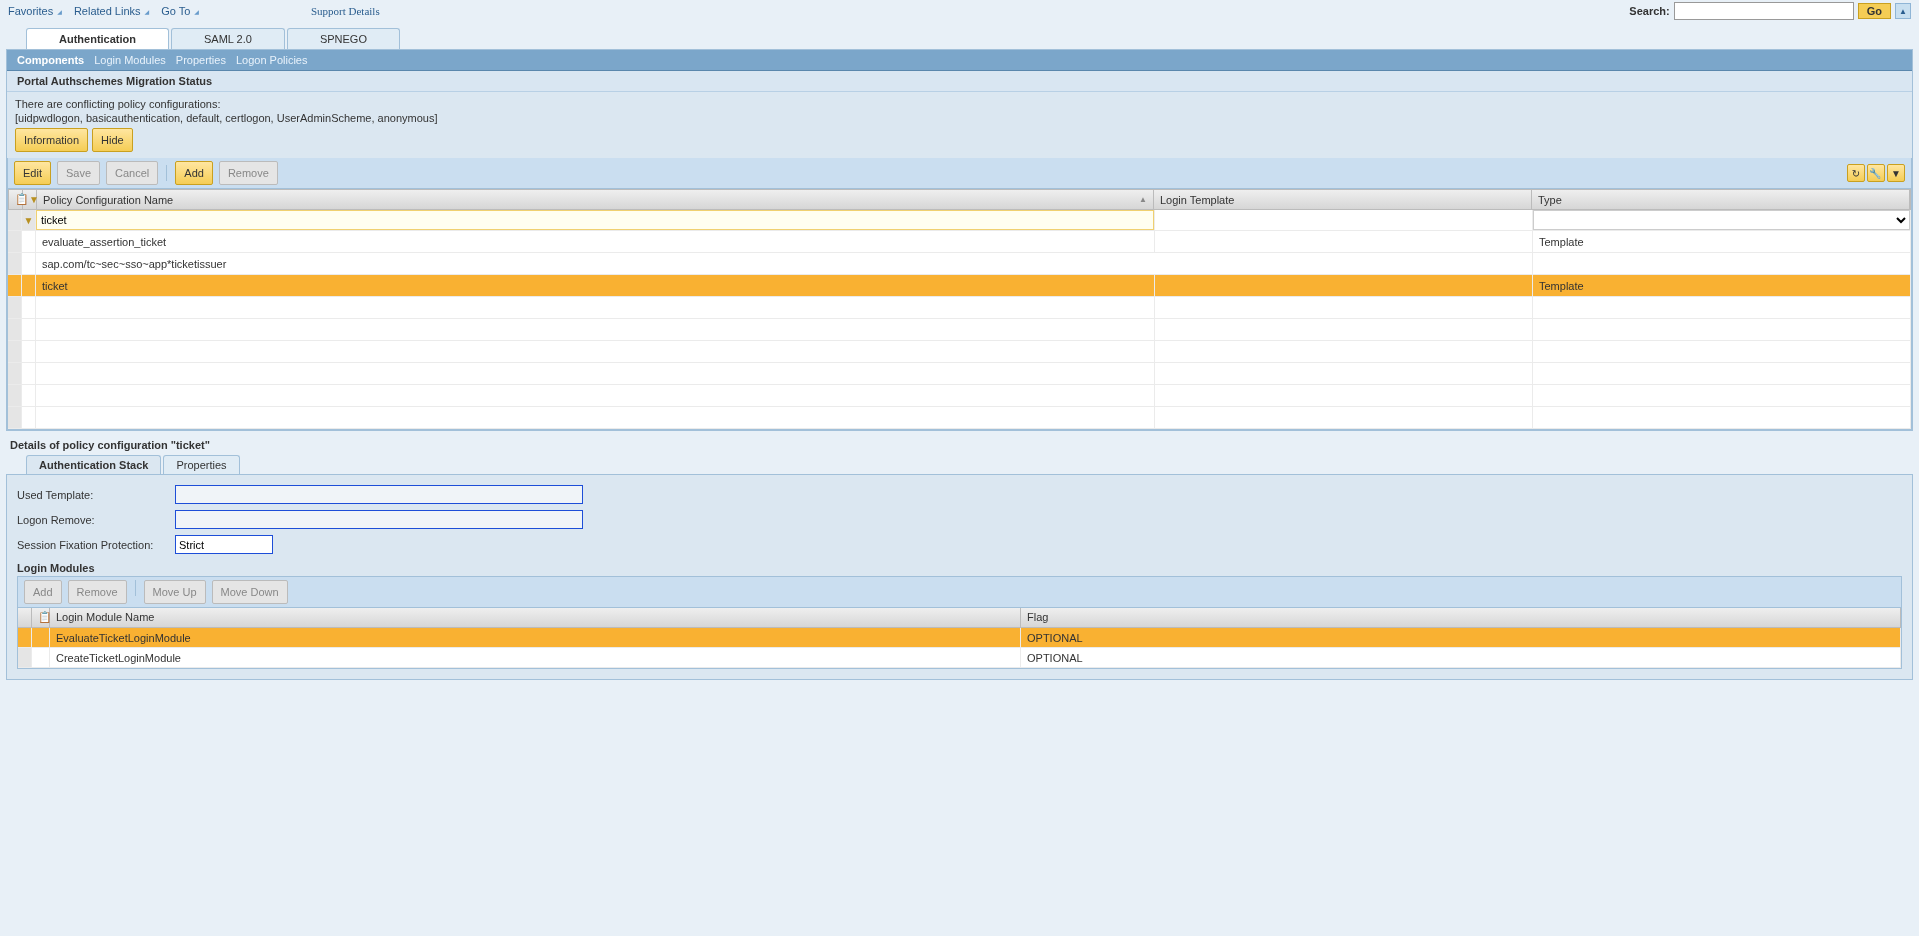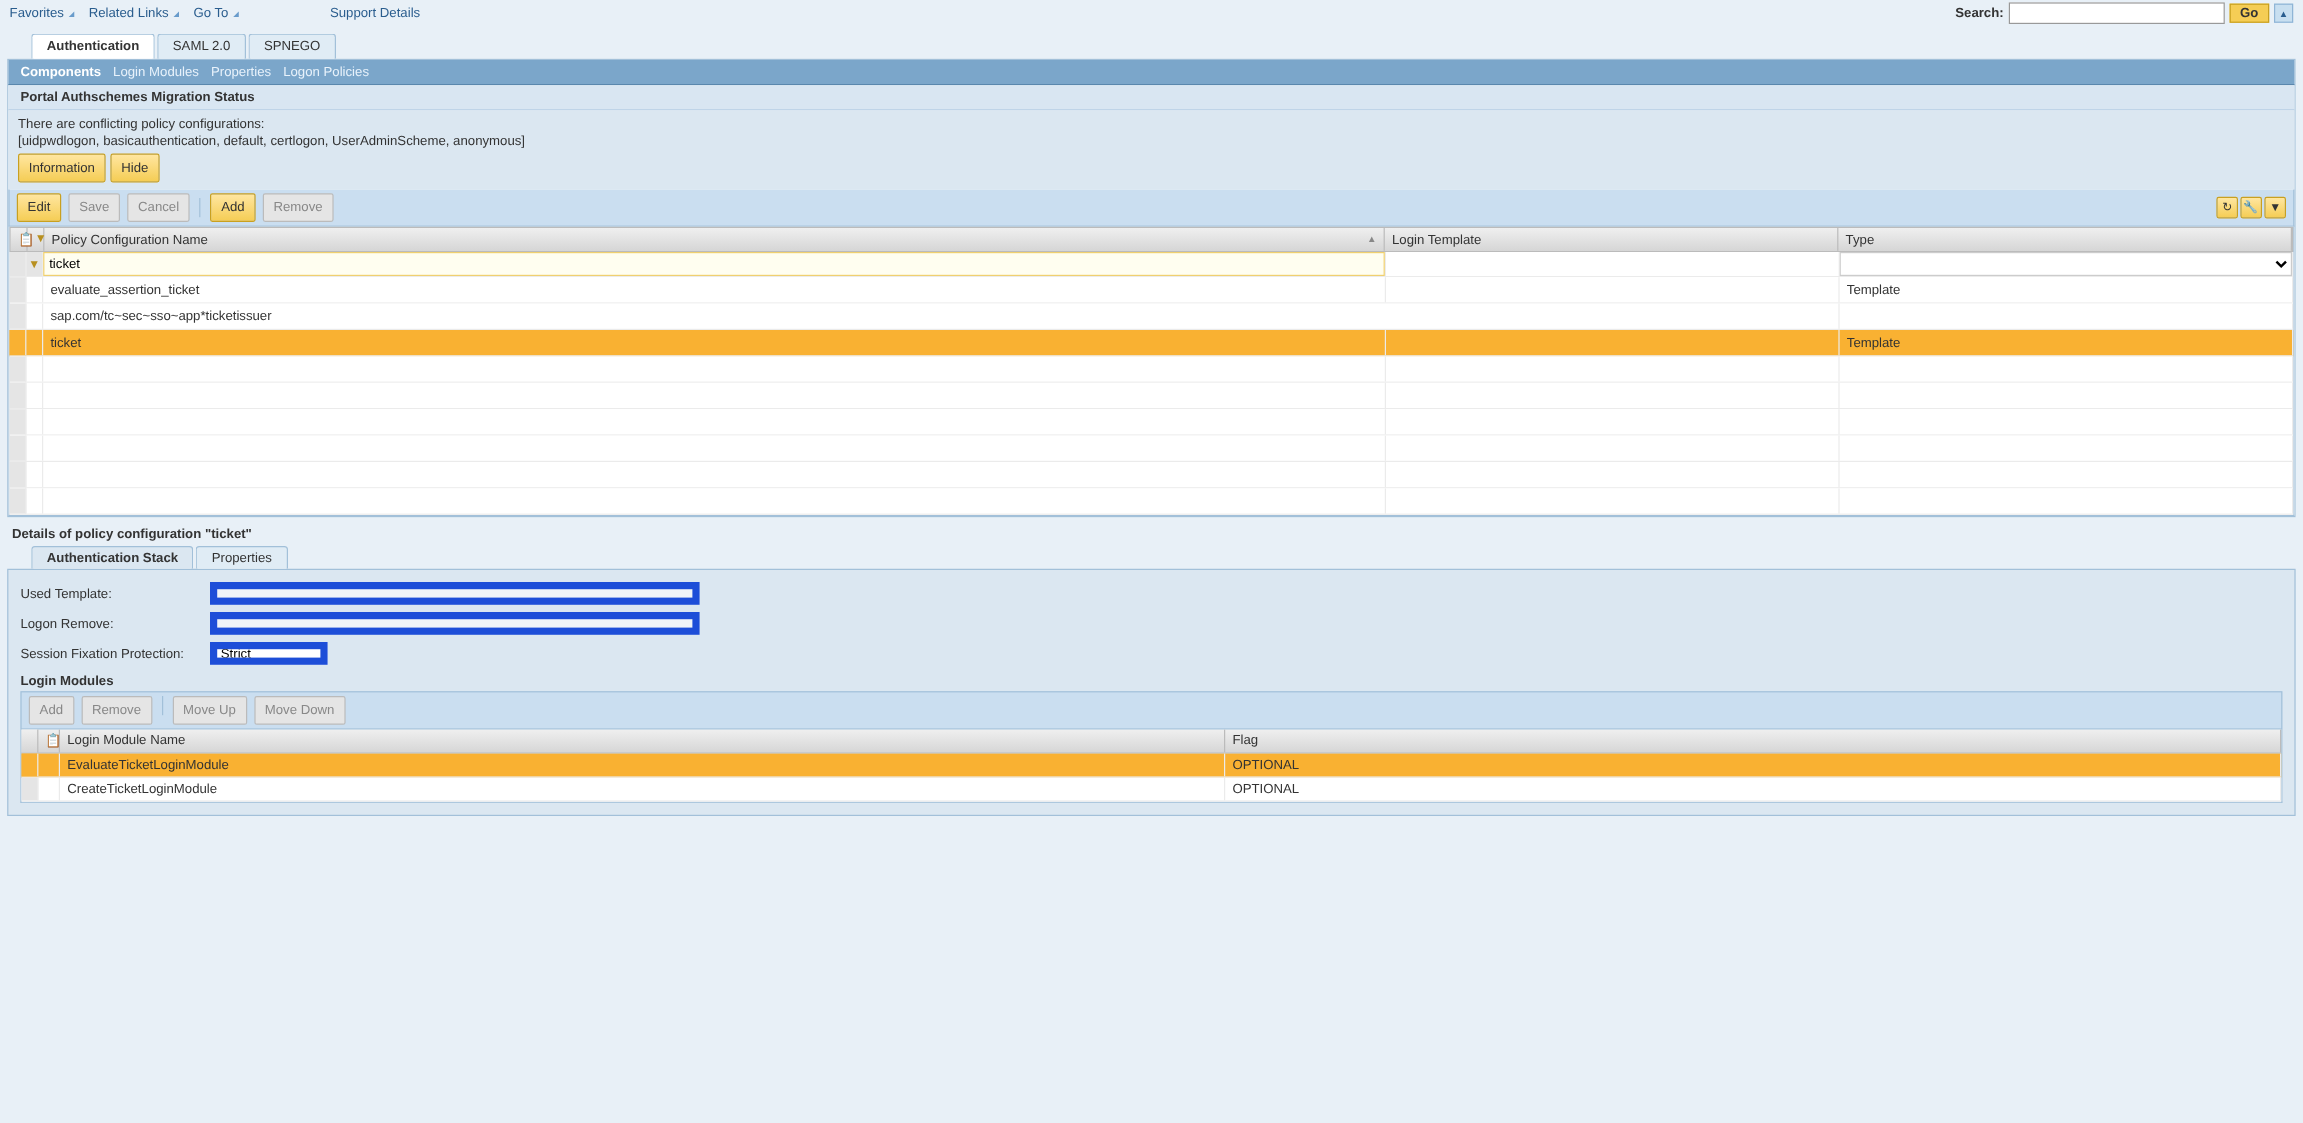--- a/index.html
+++ b/index.html
@@ -1,30 +1,30 @@
 <!DOCTYPE html>
 <html><head>
 <meta charset="utf-8">
 <style>
 *{box-sizing:border-box;margin:0;padding:0;font-family:Arial,Tahoma,sans-serif;font-size:11px;}
 body{background:#e8f0f7;color:#333;}
 .topbar{display:flex;justify-content:space-between;align-items:center;padding:2px 8px;background:#e8f0f7;}
 .topbar-left{display:flex;gap:12px;align-items:center;}
 .menu-item{color:#2a5d8e;cursor:pointer;display:flex;align-items:center;gap:2px;}
 .menu-item::after{content:'◢';font-size:6px;color:#689bcb;margin-left:2px;}
-.support-link{color:#2a5d8e;margin-left:64px;cursor:pointer;}
+.support-link{color:#2a5d8e;margin-left:100px;cursor:pointer;font-family:Liberation Serif, serif;}
 .topbar-right{display:flex;align-items:center;gap:4px;}
 .search-label{font-weight:bold;color:#333;}
 .search-input{width:180px;height:18px;border:1px solid #999;padding:1px 2px;}
 .go-btn{background:#f5cd55;border:1px solid #c9a020;padding:1px 8px;font-weight:bold;cursor:pointer;color:#333;}
 .collapse-btn{background:#c8dff0;border:1px solid #8fb5d6;width:16px;height:16px;display:flex;align-items:center;justify-content:center;color:#2a5d8e;cursor:pointer;font-size:8px;}
 
 .content-area{padding:6px;}
 .main-tabs{display:flex;padding-left:20px;}
-.tab{padding:4px 12px;background:#e0ecf5;border:1px solid #a2c0d9;border-bottom:none;margin-right:2px;cursor:pointer;color:#333;border-radius:3px 3px 0 0;}
+.tab{padding:4px 32px;background:#e0ecf5;border:1px solid #a2c0d9;border-bottom:none;margin-right:2px;cursor:pointer;color:#333;border-radius:3px 3px 0 0;}
 .tab.active{background:#fff;font-weight:bold;position:relative;z-index:2;}
 .tab-panel{border:1px solid #a2c0d9;background:#fff;}
 
 .sub-nav{background:#7ba6ca;padding:4px 10px;display:flex;gap:10px;border-bottom:1px solid #5a87ad;}
 .sub-nav-item{color:#e8f2fb;cursor:pointer;}
 .sub-nav-item.active{font-weight:bold;color:#fff;}
 
 .section-header{background:#d9e6f2;padding:4px 10px;border-bottom:1px solid #b8d0e5;font-weight:bold;color:#333;}
 .warn-box{background:#dbe7f1;padding:6px 8px;color:#333;}
 .warn-msg{margin-bottom:2px;}
@@ -64,21 +64,21 @@
 .gr-pad{width:14px;flex-shrink:0;}
 
 .details-title{padding:8px 4px 4px;font-weight:bold;color:#333;}
 .sub-tabs{display:flex;padding-left:20px;}
 .sub-tab{padding:3px 12px;background:#e0ecf5;border:1px solid #a2c0d9;border-bottom:none;margin-right:2px;cursor:pointer;color:#333;border-radius:3px 3px 0 0;}
 .sub-tab.active{background:#dbe7f1;font-weight:bold;}
 .sub-panel{border:1px solid #a2c0d9;background:#dbe7f1;padding:10px;}
 
 .form-row{display:flex;align-items:center;margin-bottom:6px;}
 .form-label{width:158px;color:#333;}
-.form-input{width:408px;height:19px;border:6px solid #1d4ed8;background:#f0f4f8;padding:1px 3px;}
+.form-input{width:408px;height:19px;border:1px solid #1d4ed8;background:#f0f4f8;padding:1px 3px;}
 .form-input.small{width:98px;background:#fff;}
 
 .lm-title{font-weight:bold;margin-top:8px;margin-bottom:2px;}
 .lm-toolbar{background:#cadef0;padding:3px 6px;display:flex;gap:6px;border:1px solid #a2c0d9;}
 .lm-grid{border:1px solid #a2c0d9;border-top:none;}
 .lm-header{display:flex;background:linear-gradient(#efefef,#d6d6d6);border-bottom:1px solid #bbb;}
 .lmh-cell{padding:3px 6px;border-right:1px solid #bbb;}
 .lm-handle{width:14px;flex-shrink:0;background:linear-gradient(#efefef,#d6d6d6);}
 .lm-pref{width:18px;flex-shrink:0;}
 .lm-name{flex:1;}

